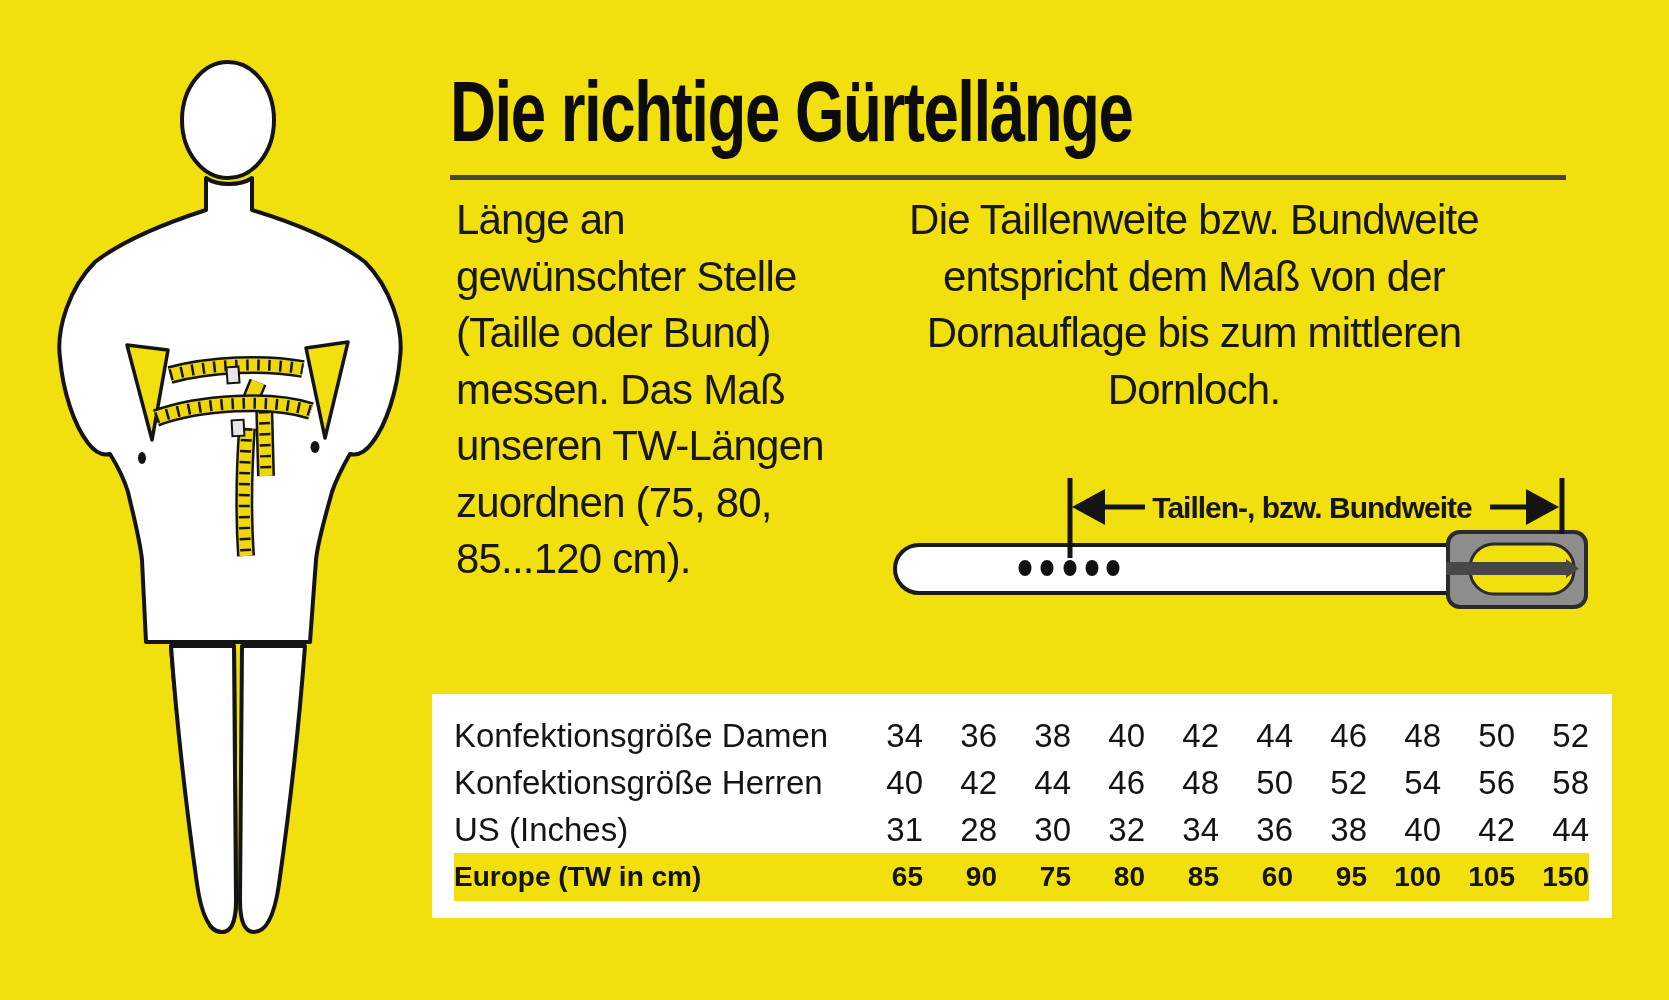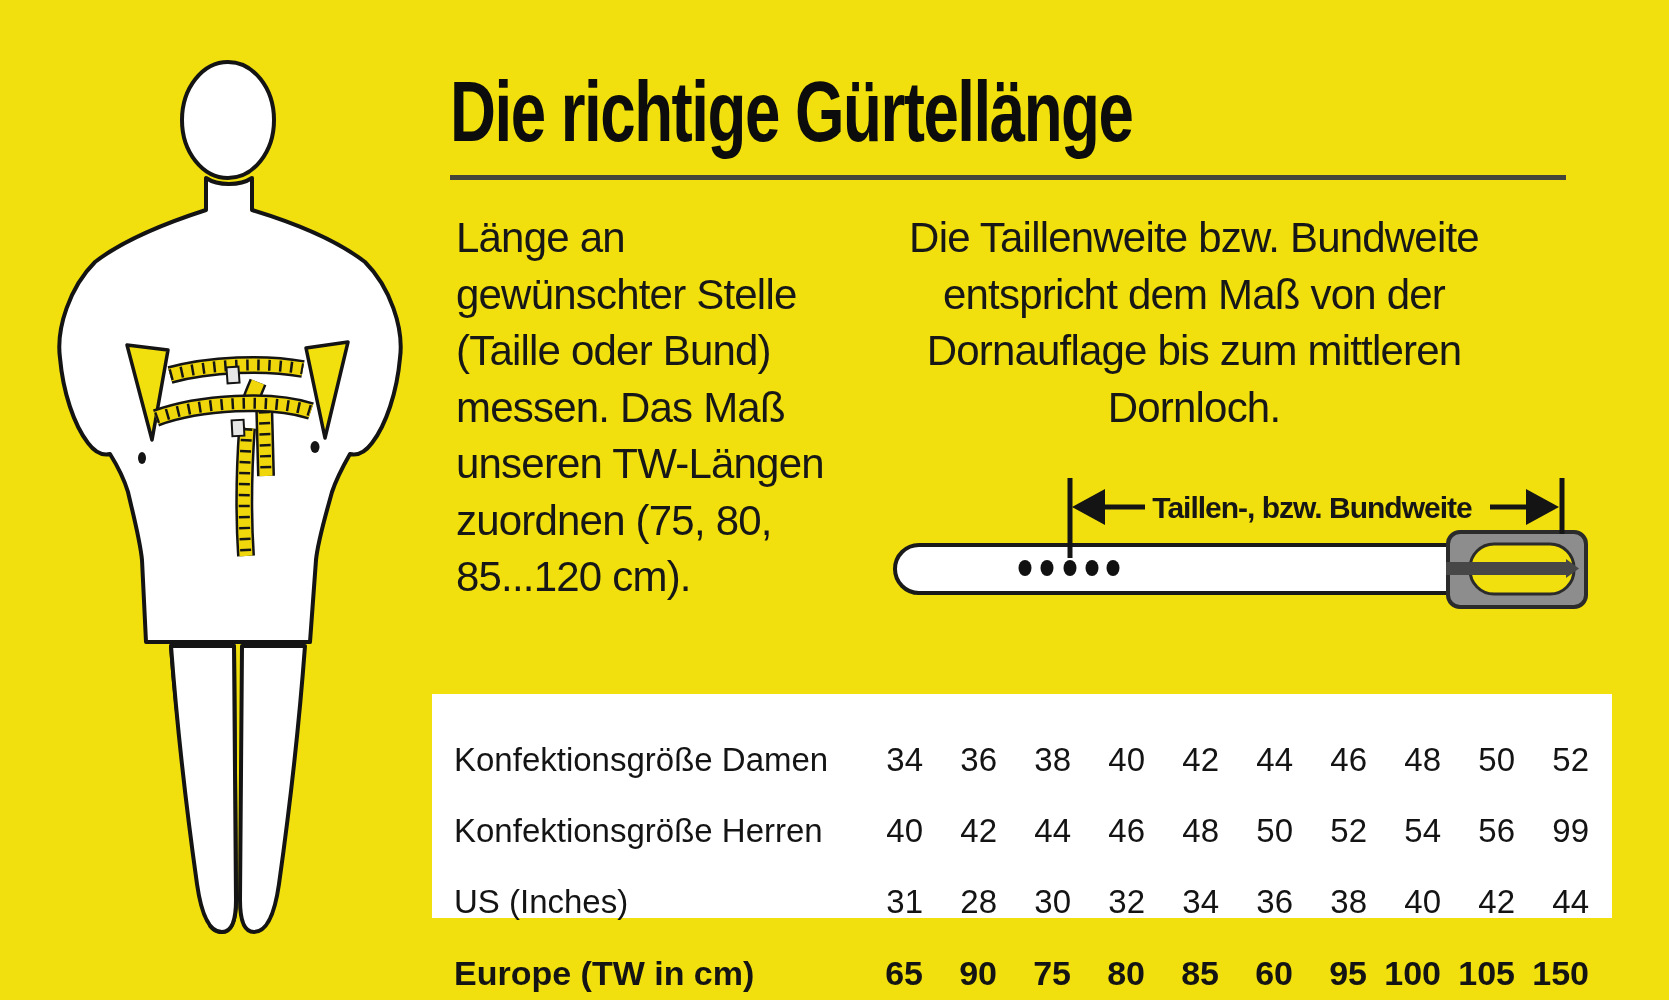--- a/index.html
+++ b/index.html
@@ -12,45 +12,44 @@
   .page-title{
     left:450px;top:68px;
     font-size:86px;font-weight:700;letter-spacing:-2px;line-height:1;
     color:#0c0c0c;white-space:nowrap;
     transform:scaleX(0.74);transform-origin:left top;
   }
   .title-divider{
     left:450px;top:175px;width:1116px;height:5px;background:#45453A;
   }
   .intro{
-    top:210px;font-size:42px;line-height:56.5px;letter-spacing:-0.8px;
+    top:192px;font-size:42px;line-height:56.5px;letter-spacing:-0.8px;
     color:#171717;white-space:pre-line;
   }
   .intro-left{left:456px;width:400px;}
   .intro-right{left:884px;width:620px;text-align:center;}
   .figure-svg{left:30px;top:40px;}
   .belt-svg{left:845px;top:430px;}
   .measure-label{
     font-family:"Liberation Sans",sans-serif;font-size:30px;font-weight:700;
     letter-spacing:-1px;fill:#161616;
   }
   .size-table{
     left:432px;top:694px;width:1180px;height:224px;background:#FFFFFF;
     box-sizing:border-box;padding:18px 0 0 22px;
   }
   .size-row{
     display:grid;grid-template-columns:395px repeat(10,74px);
     align-items:center;height:47px;font-size:33px;color:#141414;
     width:1135px;
-    margin-top:24px;
   }
   .size-row .row-label{text-align:left;white-space:nowrap;}
   .size-row .cell{text-align:right;}
   .size-row.highlight{
-    background:#F1E00D;height:48px;font-weight:700;font-size:34px;
+    background:#F1E00D;height:48px;font-weight:700;font-size:28px;
   }
 </style>
 </head>
 <body>
 
 <div class="poster">
 
   <svg class="abs figure-svg" width="380" height="900" viewBox="0 0 380 900">
 
     <ellipse cx="198" cy="80" rx="46" ry="58" fill="#ffffff" stroke="#141414" stroke-width="4"></ellipse>
@@ -180,21 +179,21 @@
       <span class="row-label">Konfektionsgröße Herren</span>
       <span class="cell">40</span>
       <span class="cell">42</span>
       <span class="cell">44</span>
       <span class="cell">46</span>
       <span class="cell">48</span>
       <span class="cell">50</span>
       <span class="cell">52</span>
       <span class="cell">54</span>
       <span class="cell">56</span>
-      <span class="cell">99</span>
+      <span class="cell">58</span>
     </div>
     <div class="size-row">
       <span class="row-label">US (Inches)</span>
       <span class="cell">31</span>
       <span class="cell">28</span>
       <span class="cell">30</span>
       <span class="cell">32</span>
       <span class="cell">34</span>
       <span class="cell">36</span>
       <span class="cell">38</span>

